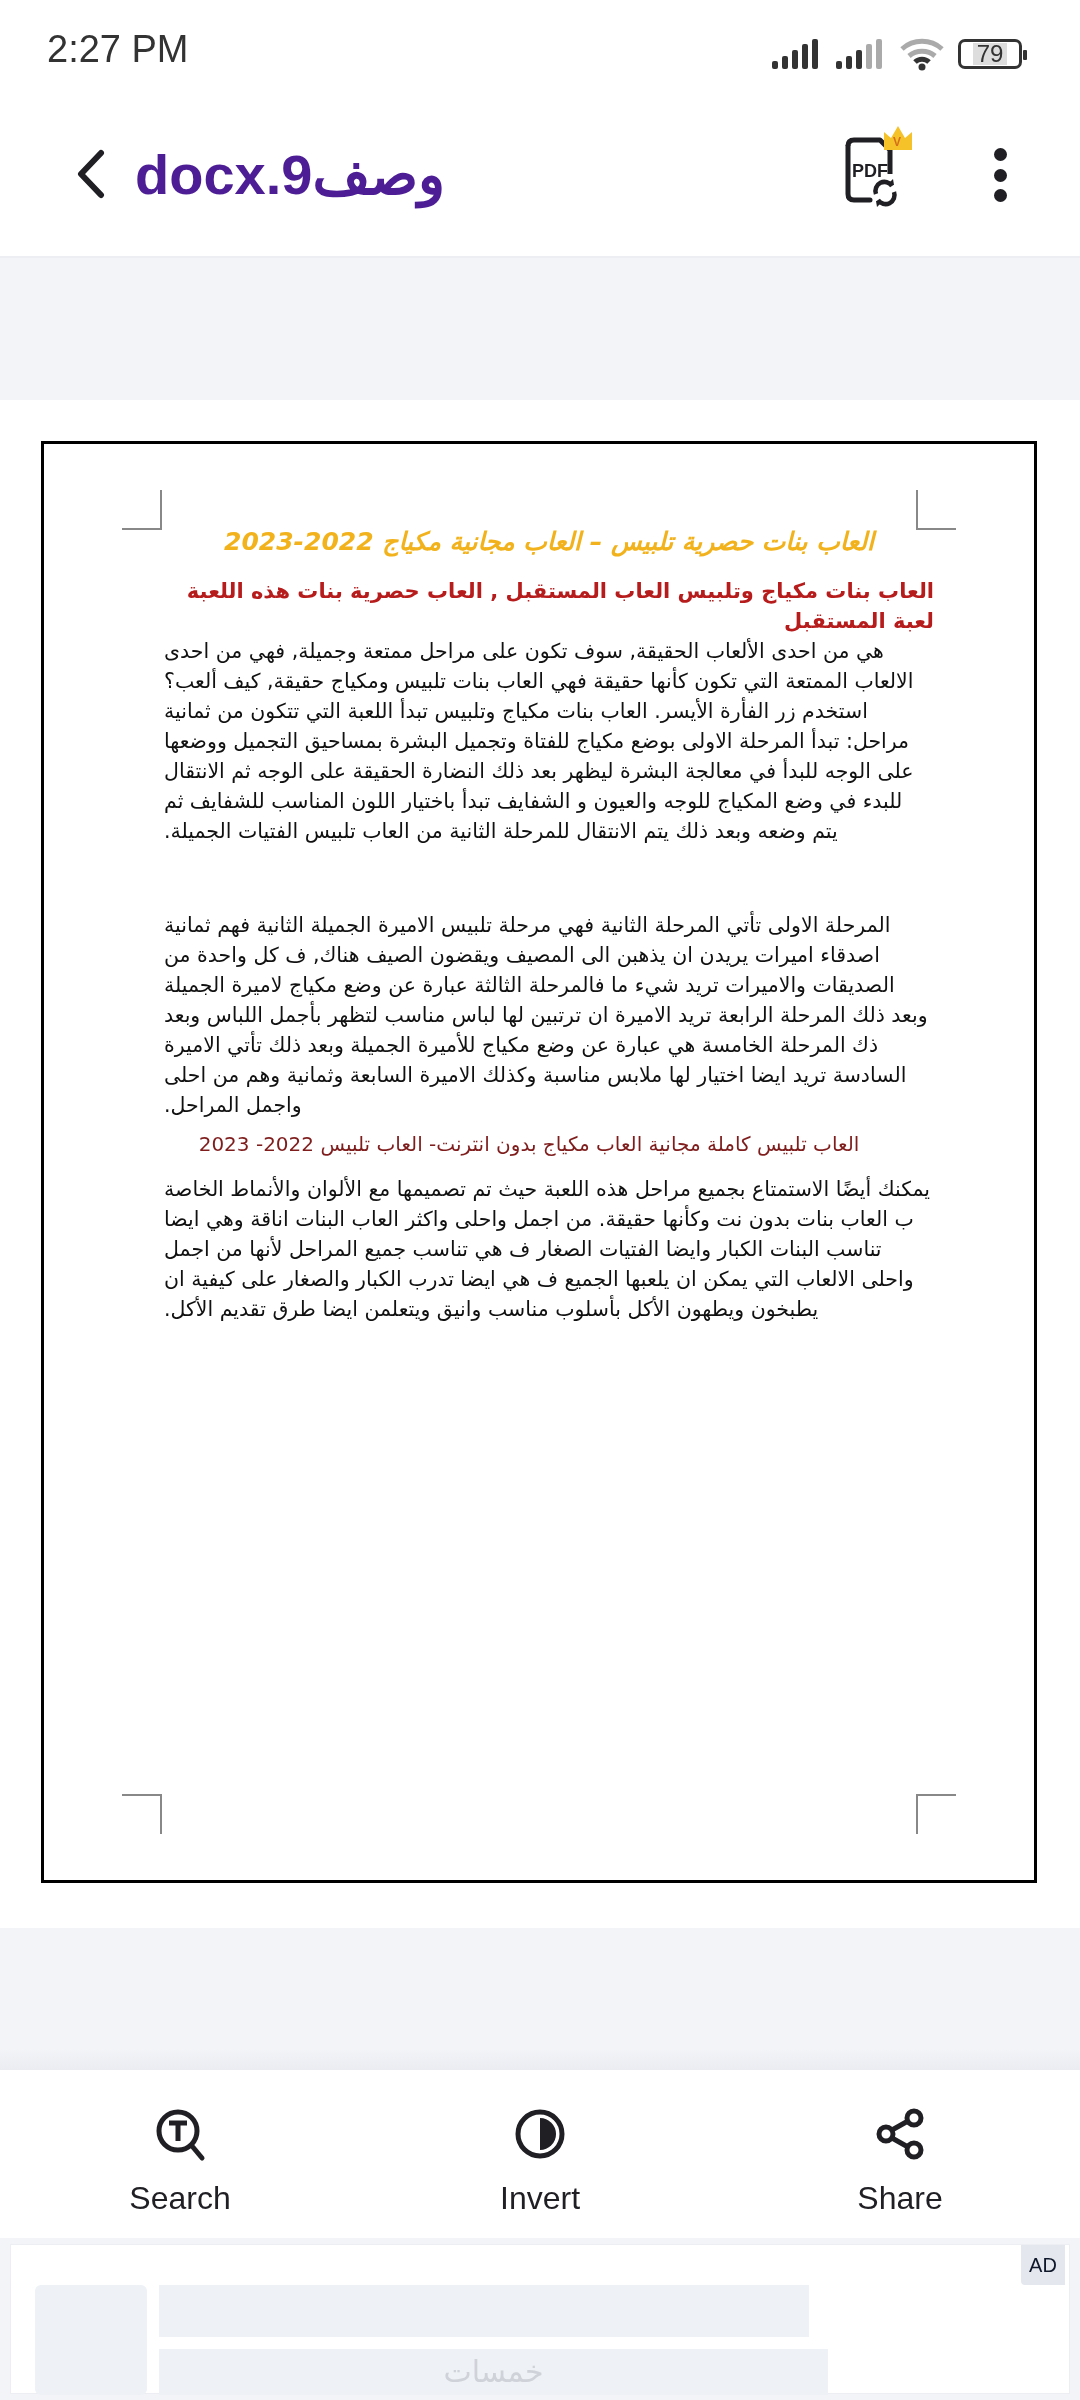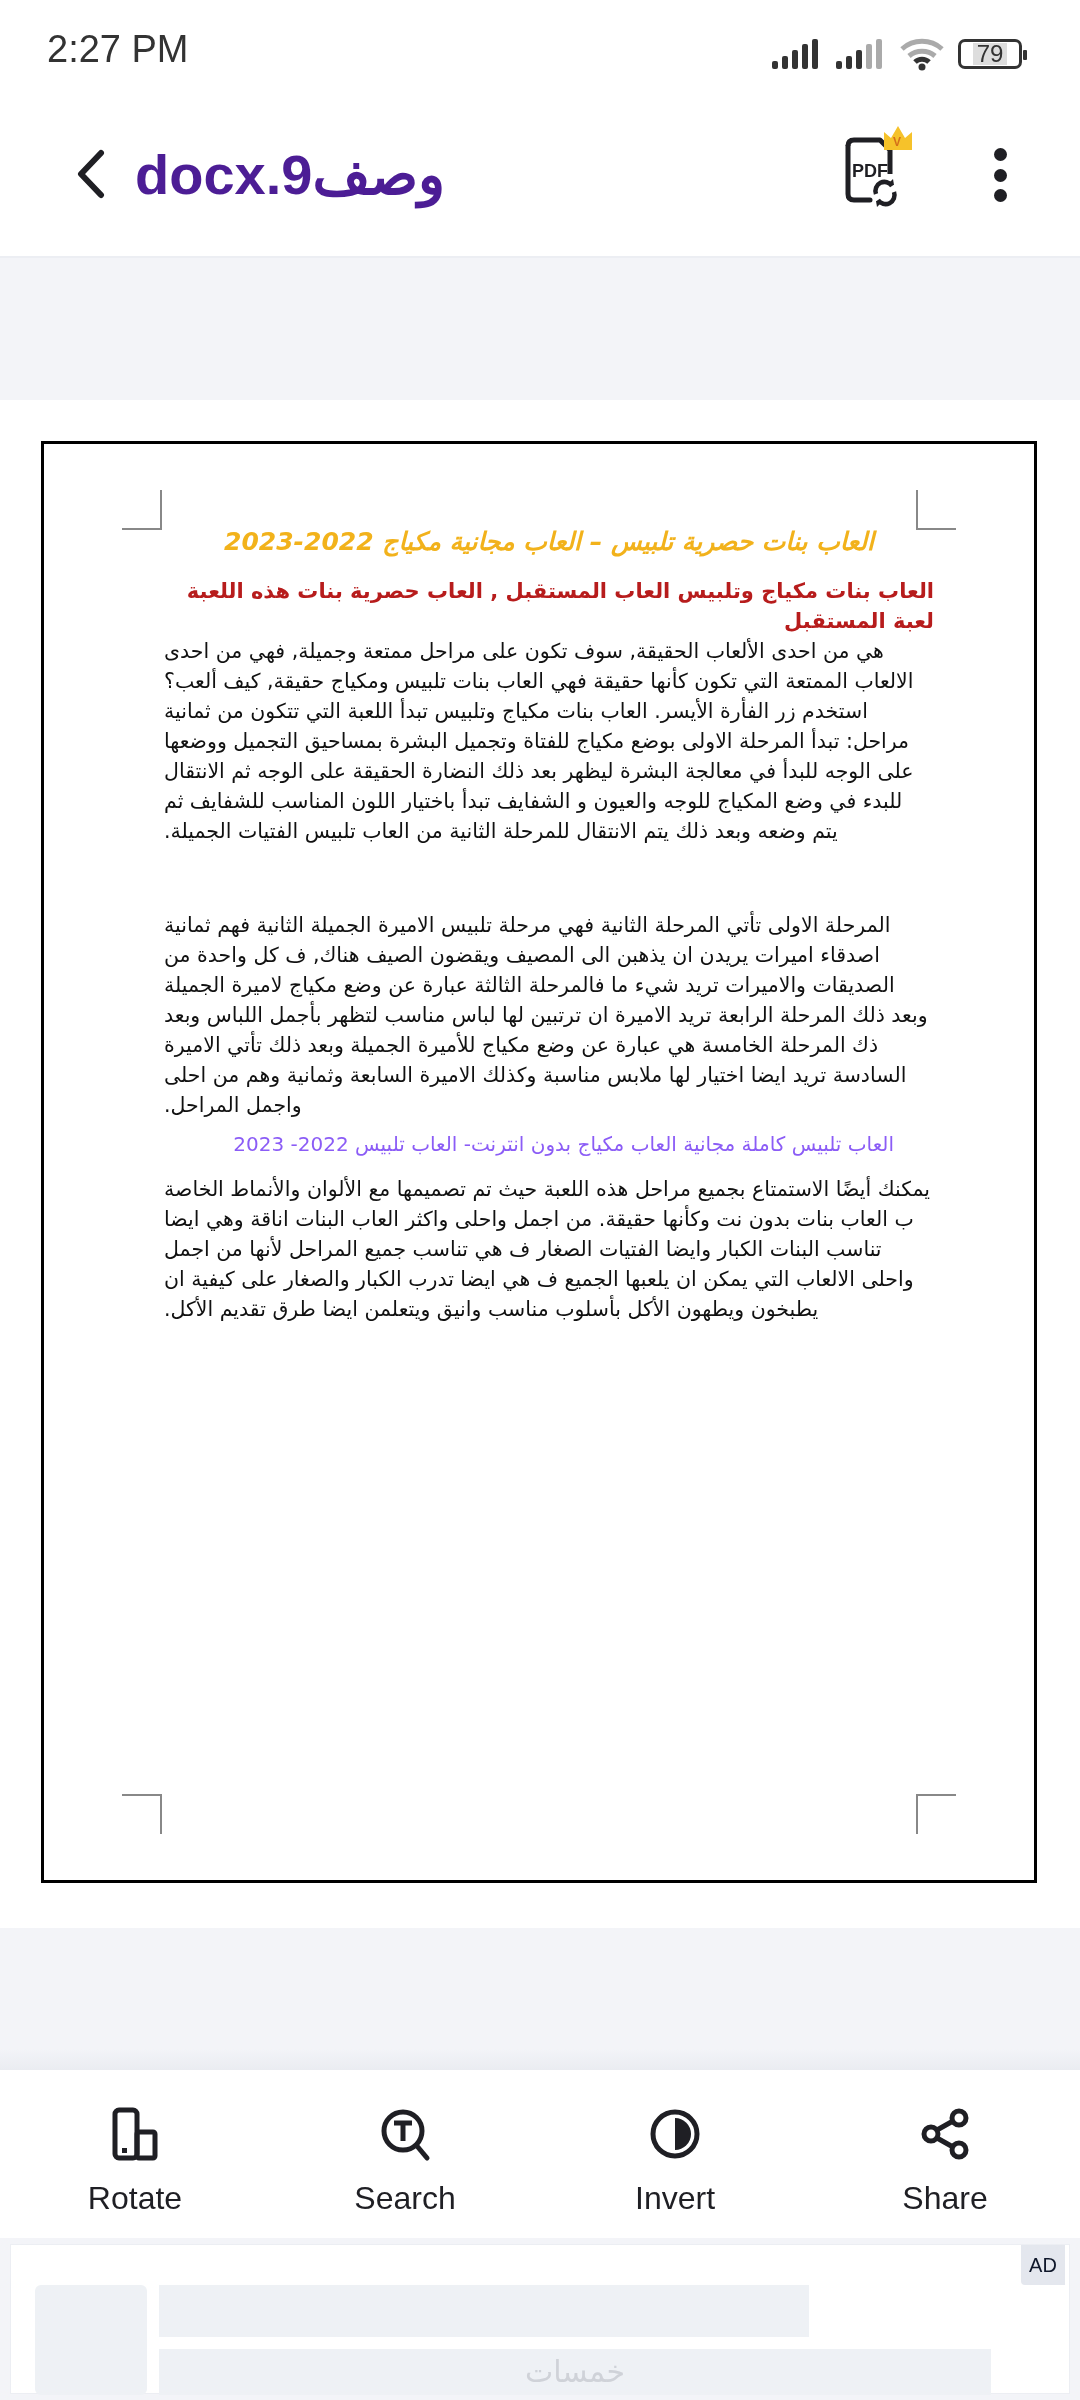--- a/index.html
+++ b/index.html
@@ -31,38 +31,38 @@
   .corner { position: absolute; width: 40px; height: 40px; border-color: #888; border-style: solid; border-width: 0; }
   .corner.tl { left: 78px; top: 46px; border-right-width: 2px; border-bottom-width: 2px; }
   .corner.tr { right: 78px; top: 46px; border-left-width: 2px; border-bottom-width: 2px; }
   .corner.bl { left: 78px; bottom: 46px; border-right-width: 2px; border-top-width: 2px; }
   .corner.br { right: 78px; bottom: 46px; border-left-width: 2px; border-top-width: 2px; }
 
   .doc-content { position: absolute; left: 120px; top: 80px; width: 770px; direction: rtl; font-family: "DejaVu Sans", sans-serif; }
   .doc-h1 { text-align: center; color: #f2b21b; font-size: 25px; font-weight: bold; line-height: 36px; margin-bottom: 16px; font-family: "DejaVu Sans", sans-serif; font-style: italic; }
   .doc-h2 { color: #b71c1c; font-size: 21px; font-weight: bold; line-height: 30px; font-family: "DejaVu Sans", sans-serif; }
   .doc-p { color: #111; font-size: 20.5px; line-height: 30px; text-align: left; }
-  .doc-h3 { color: #8b5cf6; font-size: 20px; line-height: 32px; margin: 8px 0 14px; padding-right: 40px; }
+  .doc-h3 { color: #7f1d1d; font-size: 20px; line-height: 32px; text-align: center; margin: 8px 0 14px; padding-right: 40px; }
   .spacer-lg { height: 64px; }
 
   
   .grey-band2 { position: absolute; left: 0; top: 1928px; width: 1080px; height: 142px; background: linear-gradient(#f3f4f8 85%, #eaecf1); }
 
   
   .toolbar { position: absolute; left: 0; top: 2070px; width: 1080px; height: 168px; background: #fff; display: flex; }
   .tool { flex: 1; display: flex; flex-direction: column; align-items: center; padding-top: 36px; cursor: pointer; }
   .tool svg { width: 56px; height: 56px; }
   .tool-label { margin-top: 18px; font-size: 32px; color: #1f1f24; font-family: "Liberation Sans", sans-serif; }
 
   
   .ad-wrap { position: absolute; left: 0; top: 2238px; width: 1080px; height: 162px; background: #f3f4f8; }
   .ad-box { position: absolute; left: 10px; top: 6px; width: 1060px; height: 150px; background: #fff; border: 1px solid #eceef3; }
   .ad-thumb { position: absolute; left: 24px; top: 40px; width: 112px; height: 110px; background: #eef1f5; border-radius: 6px; }
   .ad-line1 { position: absolute; left: 148px; top: 40px; width: 650px; height: 52px; background: #eef1f5; }
-  .ad-line2 { position: absolute; left: 148px; top: 104px; width: 832px; height: 46px; background: #eef1f5; }
+  .ad-line2 { position: absolute; left: 148px; top: 104px; width: 669px; height: 46px; background: #eef1f5; }
   .ad-watermark { position: absolute; left: 0; right: 0; top: 0; text-align: center; font-size: 30px; color: #cfd2d8; line-height: 46px; font-family: "DejaVu Sans", sans-serif; }
   .ad-badge { position: absolute; right: 4px; top: 0; width: 44px; height: 40px; background: #e4e7ee; color: #0f172a; font-size: 20px; font-weight: normal; display: flex; align-items: center; justify-content: center; border-radius: 0 0 0 4px; }
 </style>
 </head>
 <body>
 
 <div class="status-bar">
   <span class="status-time">2:27 PM</span>
   <div class="status-icons">
     <svg width="50" height="30" viewBox="0 0 50 30">
@@ -143,28 +143,20 @@
       <div class="doc-p">يمكنك أيضًا الاستمتاع بجميع مراحل هذه اللعبة حيث تم تصميمها مع الألوان والأنماط الخاصة ب العاب بنات بدون نت وكأنها حقيقة. من اجمل واحلى واكثر العاب البنات اناقة وهي ايضا تناسب البنات الكبار وايضا الفتيات الصغار ف هي تناسب جميع المراحل لأنها من اجمل واحلى الالعاب التي يمكن ان يلعبها الجميع ف هي ايضا تدرب الكبار والصغار على كيفية ان يطبخون ويطهون الأكل بأسلوب مناسب وانيق ويتعلمن ايضا طرق تقديم الأكل.</div>
     </div>
   </div>
 </div>
 
 <div class="grey-band2"></div>
 
 <div class="toolbar">
   <div class="tool">
     <svg viewBox="0 0 56 56">
-      <rect x="8" y="4" width="22" height="48" rx="4" stroke="#1f1f24" stroke-width="5" fill="none"></rect>
-      <rect x="30" y="26" width="18" height="26" rx="2" stroke="#1f1f24" stroke-width="5" fill="none"></rect>
-      <rect x="15" y="42" width="5" height="5" fill="#1f1f24"></rect>
-    </svg>
-    <span class="tool-label">Rotate</span>
-  </div>
-  <div class="tool">
-    <svg viewBox="0 0 56 56">
       <circle cx="26" cy="25" r="19" stroke="#1f1f24" stroke-width="5" fill="none"></circle>
       <path d="M40 40 L50 52" stroke="#1f1f24" stroke-width="5" stroke-linecap="round"></path>
       <path d="M17 17 L35 17 M26 17 L26 35" stroke="#1f1f24" stroke-width="5"></path>
     </svg>
     <span class="tool-label">Search</span>
   </div>
   <div class="tool">
     <svg viewBox="0 0 56 56">
       <circle cx="28" cy="28" r="22" stroke="#1f1f24" stroke-width="5" fill="none"></circle>
       <path d="M28 12 A16 16 0 0 1 28 44 Z" fill="#1f1f24"></path>

